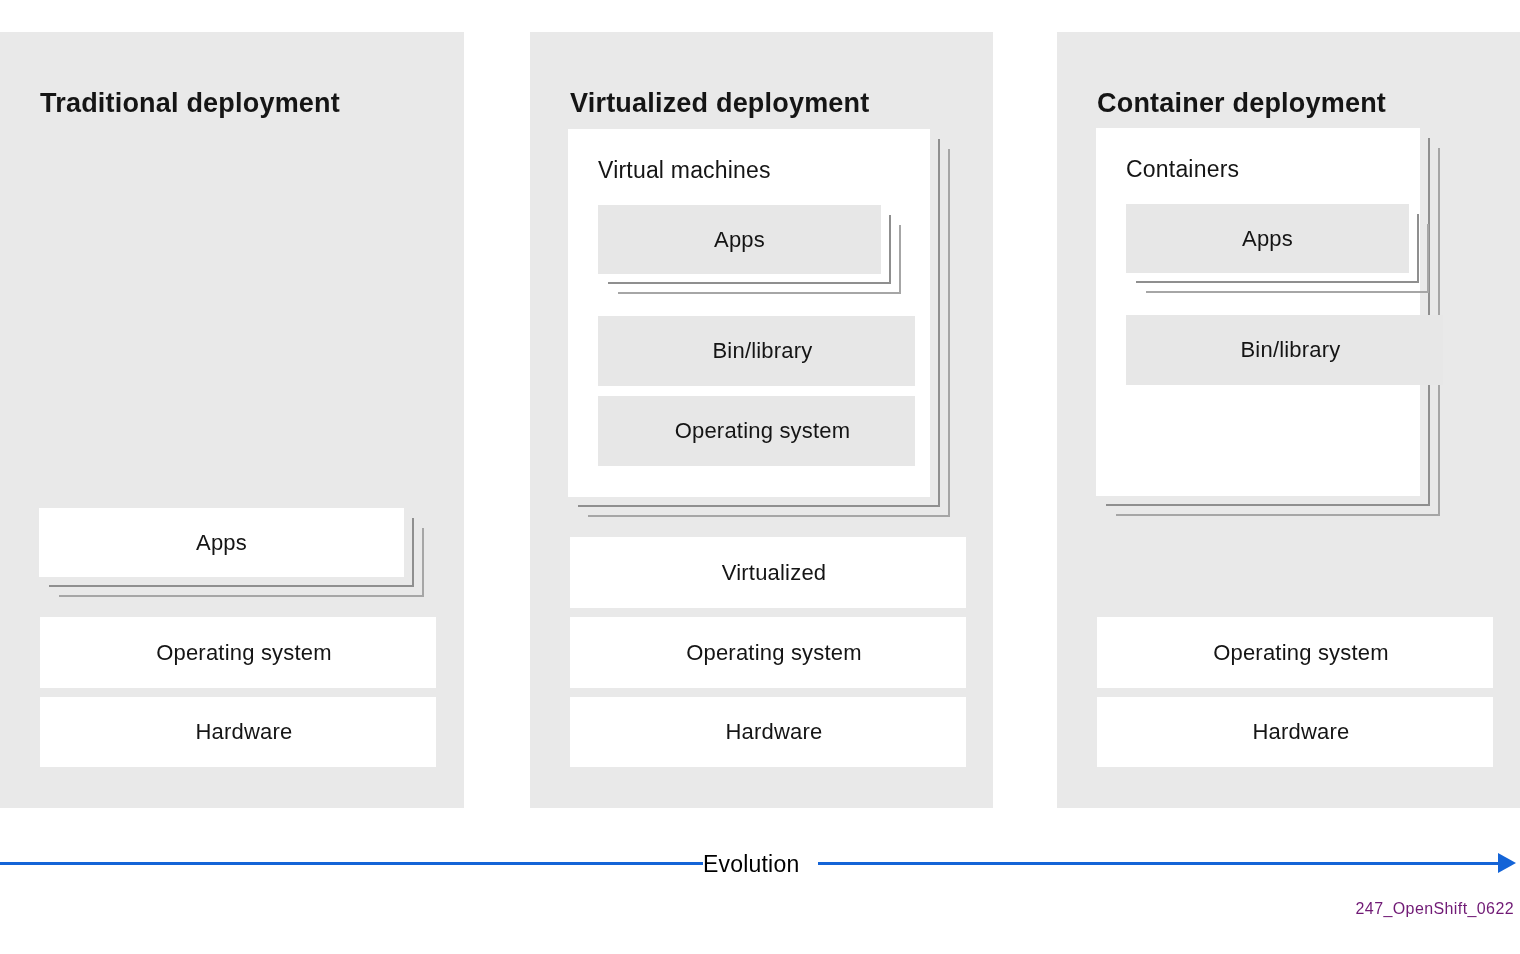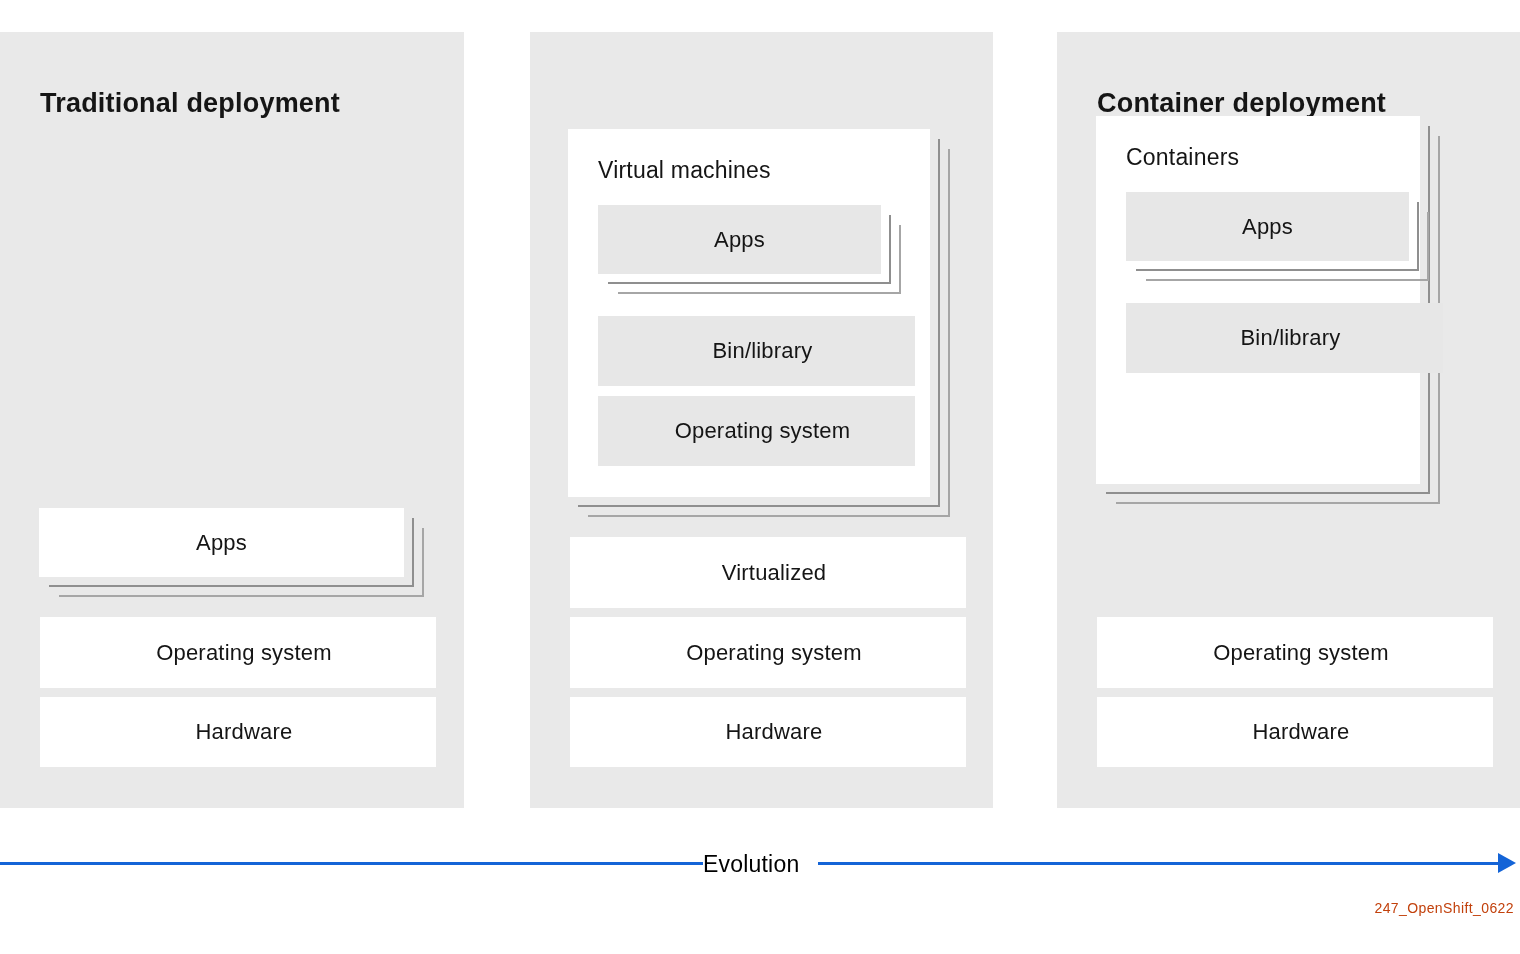--- a/index.html
+++ b/index.html
@@ -122,23 +122,23 @@
     height: 0;
     border-left: 18px solid #1464d7;
     border-top: 10px solid transparent;
     border-bottom: 10px solid transparent;
   }
 
   .watermark {
     position: absolute;
     right: 6px;
     top: 900px;
-    font-size: 14px;
+    font-size: 16px;
     letter-spacing: 0.4px;
-    color: #c2410c;
+    color: #701a75;
   }
 </style>
 </head>
 <body>
 
 <div class="page">
 
   <div class="panel panel-1">
     <div class="panel-title">Traditional deployment</div>
 
@@ -146,20 +146,21 @@
       <div class="shadow2"></div>
       <div class="shadow1"></div>
       <div class="face white">Apps</div>
     </div>
 
     <div class="row" style="left:40px; top:585px; width:384px; height:71px;">Operating system</div>
     <div class="row" style="left:40px; top:665px; width:384px; height:70px;">Hardware</div>
   </div>
 
   <div class="panel panel-2">
+    <div class="panel-title">Virtualized deployment</div>
 
     <div class="stack" style="left:38px; top:97px; width:362px; height:368px;">
       <div class="shadow2"></div>
       <div class="shadow1"></div>
       <div class="face bigbox-face">
         <div class="bigbox-label">Virtual machines</div>
 
         <div class="stack" style="left:30px; top:76px; width:283px; height:69px;">
           <div class="shadow2"></div>
           <div class="shadow1"></div>
@@ -172,21 +173,21 @@
     </div>
 
     <div class="row" style="left:40px; top:505px; width:384px; height:71px;">Virtualized</div>
     <div class="row" style="left:40px; top:585px; width:384px; height:71px;">Operating system</div>
     <div class="row" style="left:40px; top:665px; width:384px; height:70px;">Hardware</div>
   </div>
 
   <div class="panel panel-3">
     <div class="panel-title">Container deployment</div>
 
-    <div class="stack" style="left:39px; top:84px; width:324px; height:368px;">
+    <div class="stack" style="left:39px; top:96px; width:324px; height:368px;">
       <div class="shadow2"></div>
       <div class="shadow1"></div>
       <div class="face bigbox-face">
         <div class="bigbox-label">Containers</div>
 
         <div class="stack" style="left:30px; top:76px; width:283px; height:69px;">
           <div class="shadow2"></div>
           <div class="shadow1"></div>
           <div class="face gray">Apps</div>
         </div>

